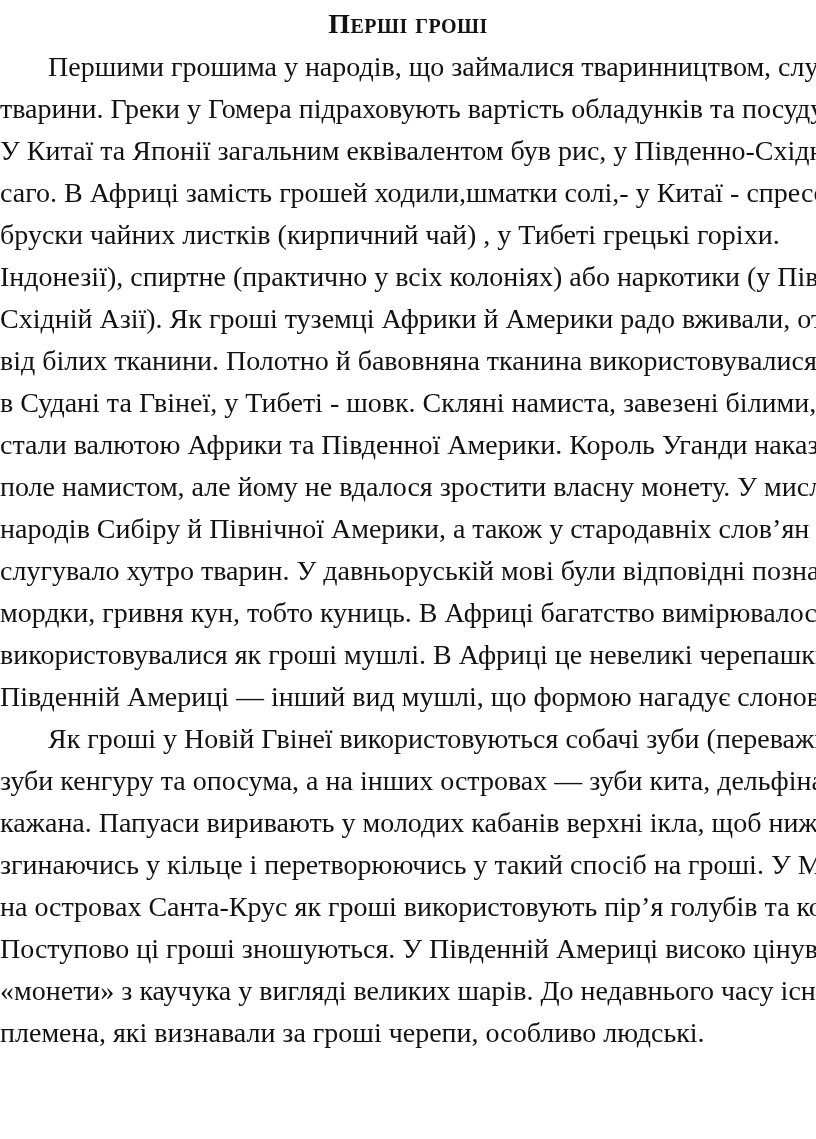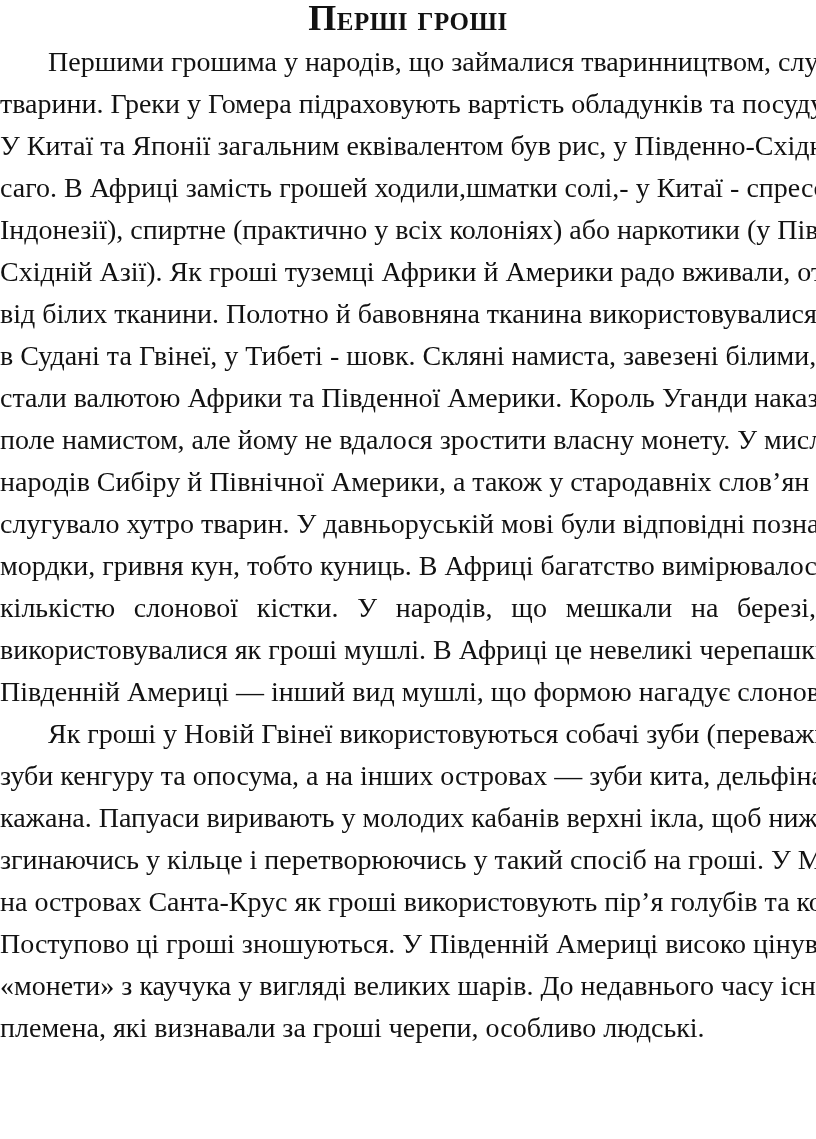--- a/index.html
+++ b/index.html
@@ -10,25 +10,26 @@
   .page {
     position: relative;
     width: 816px;
     height: 1139px;
     background: #ffffff;
     overflow: hidden;
     font-family: "Liberation Serif", "DejaVu Serif", serif;
     color: #121212;
   }
   .doc-title {
+    padding-top: 5px;
     height: 37px;
     line-height: 37px;
     margin-bottom: 4px;
     text-align: center;
-    font-size: 36px;
+    font-size: 28px;
     font-weight: bold;
     font-variant: small-caps;
     letter-spacing: 0.5px;
     white-space: nowrap;
   }
   .doc-body {
     font-size: 28px;
   }
   .paragraph {
     margin: 0;
@@ -52,32 +53,32 @@
 <body>
 
 <div class="page">
   <div class="doc-title">Перші гроші</div>
   <div class="doc-body">
       <div class="paragraph">
         <div class="line first">Першими  грошима у народів, що займалися тваринництвом, служили</div>
         <div class="line">тварини. Греки у Гомера підраховують вартість обладунків та посуду у биках.</div>
         <div class="line">У Китаї та Японії загальним еквівалентом був рис, у Південно-Східній Азії —</div>
         <div class="line">саго. В Африці замість грошей ходили,шматки солі,- у Китаї - спресовані</div>
+        <div class="line last">бруски чайних листків (кирпичний чай) , у Тибеті грецькі горіхи.</div>
       </div>
       <div class="paragraph">
         <div class="line">Індонезії), спиртне (практично у всіх колоніях) або наркотики (у Південно-</div>
         <div class="line">Східній Азії). Як гроші туземці  Африки й Америки радо вживали, отримані</div>
         <div class="line">від білих тканини. Полотно й бавовняна тканина використовувалися як гроші</div>
         <div class="line">в Судані та Гвінеї, у Тибеті - шовк. Скляні намиста, завезені білими, швидко</div>
         <div class="line">стали валютою Африки та Південної Америки. Король Уганди наказав засіяти</div>
         <div class="line">поле намистом, але йому не вдалося зростити власну монету. У мисливських</div>
         <div class="line">народів Сибіру й Північної Америки, а також у стародавніх слов’ян грошима</div>
         <div class="line">слугувало хутро тварин. У давньоруській мові були відповідні позначення —</div>
         <div class="line">мордки, гривня кун, тобто куниць. В Африці багатство вимірювалось</div>
-        <div class="line">кількістю слонової кістки. У народів, що мешкали на березі,</div>
         <div class="line">використовувалися як гроші мушлі. В Африці це невеликі черепашки-каурі. У</div>
         <div class="line last">Південній Америці — інший вид мушлі, що формою нагадує слонове ікло.</div>
       </div>
       <div class="paragraph">
         <div class="line first">Як гроші у Новій Гвінеї використовуються собачі зуби (переважно ікла),</div>
         <div class="line">зуби кенгуру та опосума, а на інших островах — зуби кита, дельфіна або</div>
         <div class="line">кажана. Папуаси виривають у молодих кабанів верхні ікла, щоб нижні росли,</div>
         <div class="line">згинаючись у кільце і перетворюючись у такий спосіб на гроші. У Меланезії</div>
         <div class="line">на островах Санта-Крус як гроші використовують пір’я голубів та колібрі.</div>
         <div class="line">Поступово ці гроші зношуються. У Південній Америці високо цінувалися</div>

